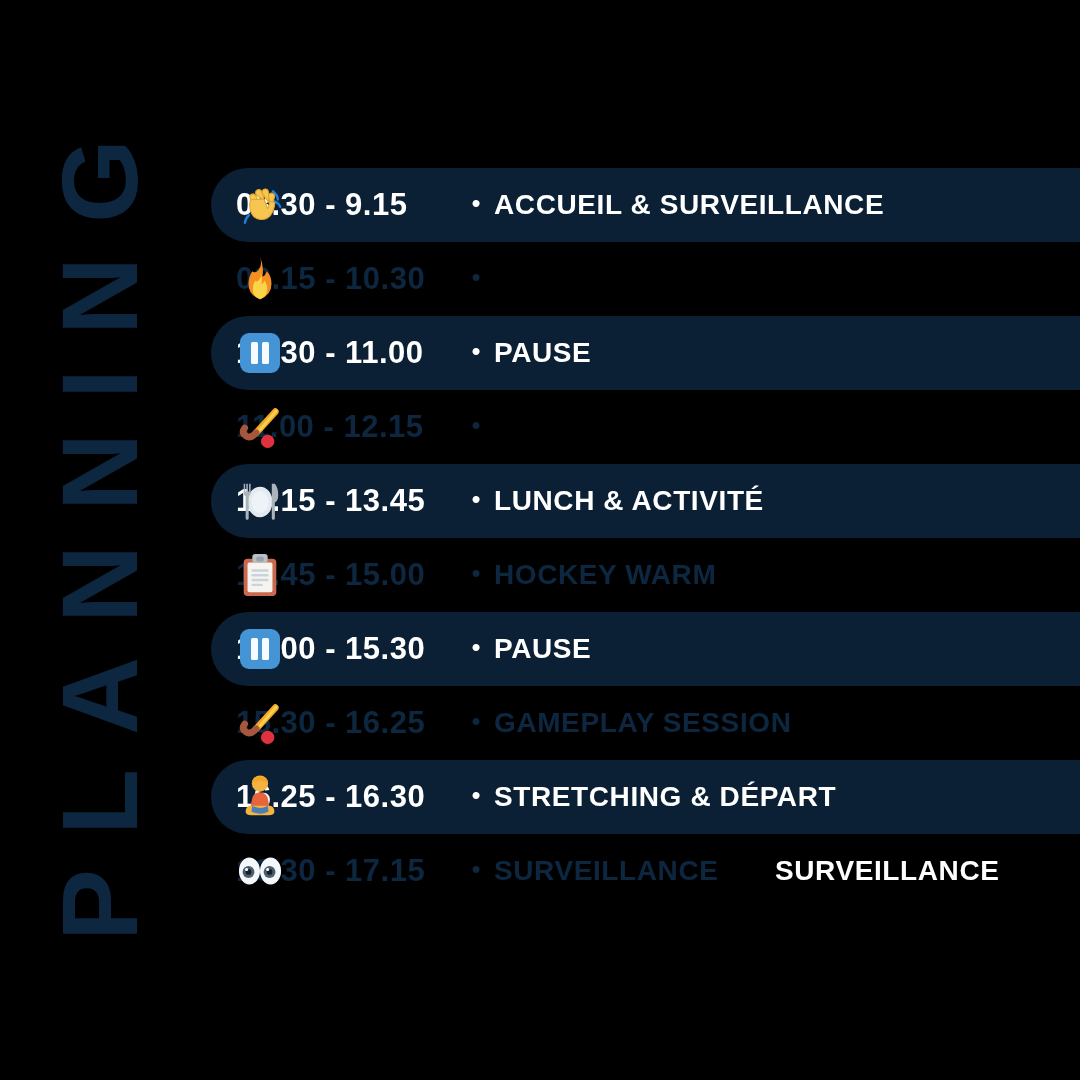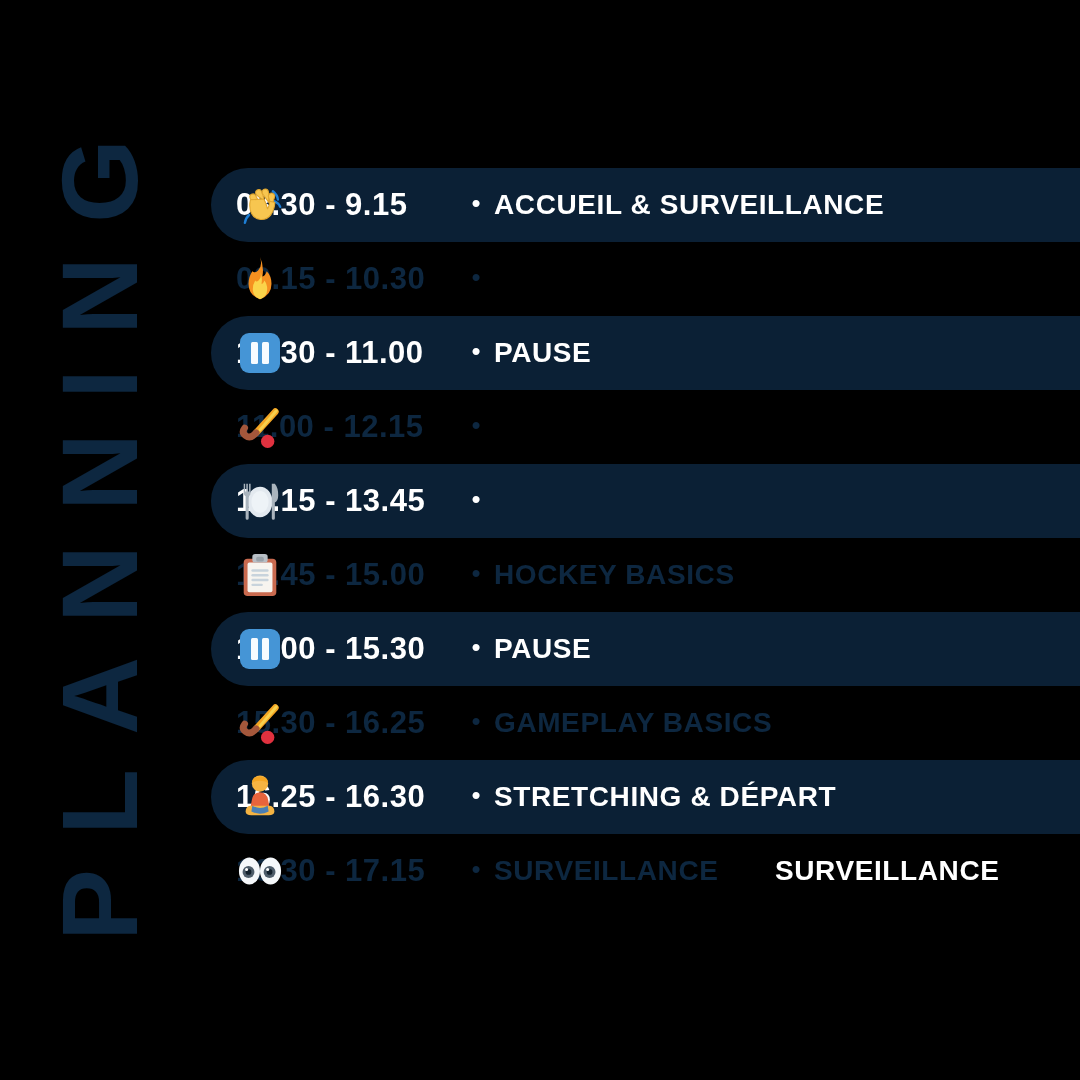--- a/index.html
+++ b/index.html
@@ -194,39 +194,40 @@
         <ellipse cx="22" cy="25" rx="13" ry="16" fill="#e3e9ef"></ellipse>
         <ellipse cx="22" cy="25" rx="9" ry="11.5" fill="#eef3f7"></ellipse>
         <g fill="#aab4bd">
           <path d="M5 6 v9 q0 3 2 4 v23 a1.6 1.6 0 003.2 0 V19 q2-1 2-4 V6 h-1.6 v8 h-1.3 V6 H7.7 v8 H6.5 V6z"></path>
           <path d="M37.5 6 q3.5 4 3.5 12 0 6-3.5 7.5 V42 a1.6 1.6 0 01-3.2 0 V6z"></path>
         </g>
       </svg>
         </span>
         <span class="time">12.15 - 13.45</span>
         <span class="bullet">•</span>
+        <span class="label">LUNCH &amp; ACTIVITÉ</span>
       </div>
       <div class="row dim">
         <span class="icon">
           <svg width="42" height="46" viewBox="0 0 42 48">
         <rect x="4" y="7" width="34" height="39" rx="4" fill="#c96a4f"></rect>
         <rect x="8" y="11" width="26" height="31" rx="2" fill="#f7f4ef"></rect>
         <rect x="13" y="2" width="16" height="9" rx="3" fill="#b8bfc6"></rect>
         <rect x="17" y="5" width="8" height="5" rx="2" fill="#98a1a9"></rect>
         <g fill="#c8d3dc">
           <rect x="12" y="18" width="18" height="2.6" rx="1.3"></rect>
           <rect x="12" y="23" width="18" height="2.6" rx="1.3"></rect>
           <rect x="12" y="28" width="18" height="2.6" rx="1.3"></rect>
           <rect x="12" y="33" width="12" height="2.6" rx="1.3"></rect>
         </g>
       </svg>
         </span>
         <span class="time">13.45 - 15.00</span>
         <span class="bullet">•</span>
-        <span class="label"> HOCKEY BASICS</span>
+        <span class="label"> HOCKEY WARM</span>
       </div>
       <div class="row highlight">
         <span class="icon">
           <svg width="44" height="44" viewBox="0 0 44 44">
         <rect x="2" y="2" width="40" height="40" rx="9" fill="#4595d6"></rect>
         <rect x="13" y="11" width="7" height="22" rx="1.5" fill="#f6fbff"></rect>
         <rect x="24" y="11" width="7" height="22" rx="1.5" fill="#f6fbff"></rect>
       </svg>
         </span>
         <span class="time">15.00 - 15.30</span>
@@ -237,21 +238,21 @@
         <span class="icon">
           <svg width="46" height="46" viewBox="0 0 48 48">
         <path d="M40 8 L20 30" stroke="#f5a623" stroke-width="7" stroke-linecap="round"></path>
         <path d="M41 7 L24 27" stroke="#f7d14e" stroke-width="3" stroke-linecap="round"></path>
         <path d="M20 30 q-6 7-11 3 -4.5-3.5-1-8" stroke="#a4573b" stroke-width="7" stroke-linecap="round" fill="none"></path>
         <circle cx="32" cy="39" r="7" fill="#e0313f"></circle>
       </svg>
         </span>
         <span class="time">15.30 - 16.25</span>
         <span class="bullet">•</span>
-        <span class="label">GAMEPLAY BASICS</span>
+        <span class="label">GAMEPLAY SESSION</span>
       </div>
       <div class="row highlight">
         <span class="icon">
           <svg width="42" height="46" viewBox="0 0 42 48">
         <circle cx="21" cy="10" r="8.5" fill="#f5b342"></circle>
         <path d="M21 2.5 q8 0 8.5 6.5 -4-2-8.5-2 -4.5 0-8.5 2 Q13 2.5 21 2.5z" fill="#f5a623"></path>
         <path d="M21 19 q7 0 8.5 8 l1.5 8 -20 0 1.5-8 Q14 19 21 19z" fill="#e8643c"></path>
         <path d="M6 39 q0-6 6-6 h18 q6 0 6 6 0 4-6 4 H12 q-6 0-6-4z" fill="#f5b342"></path>
         <path d="M13 33 q8 5 16 0 l1 6 q-9 5-18 0z" fill="#4a7fb5"></path>
       </svg>

